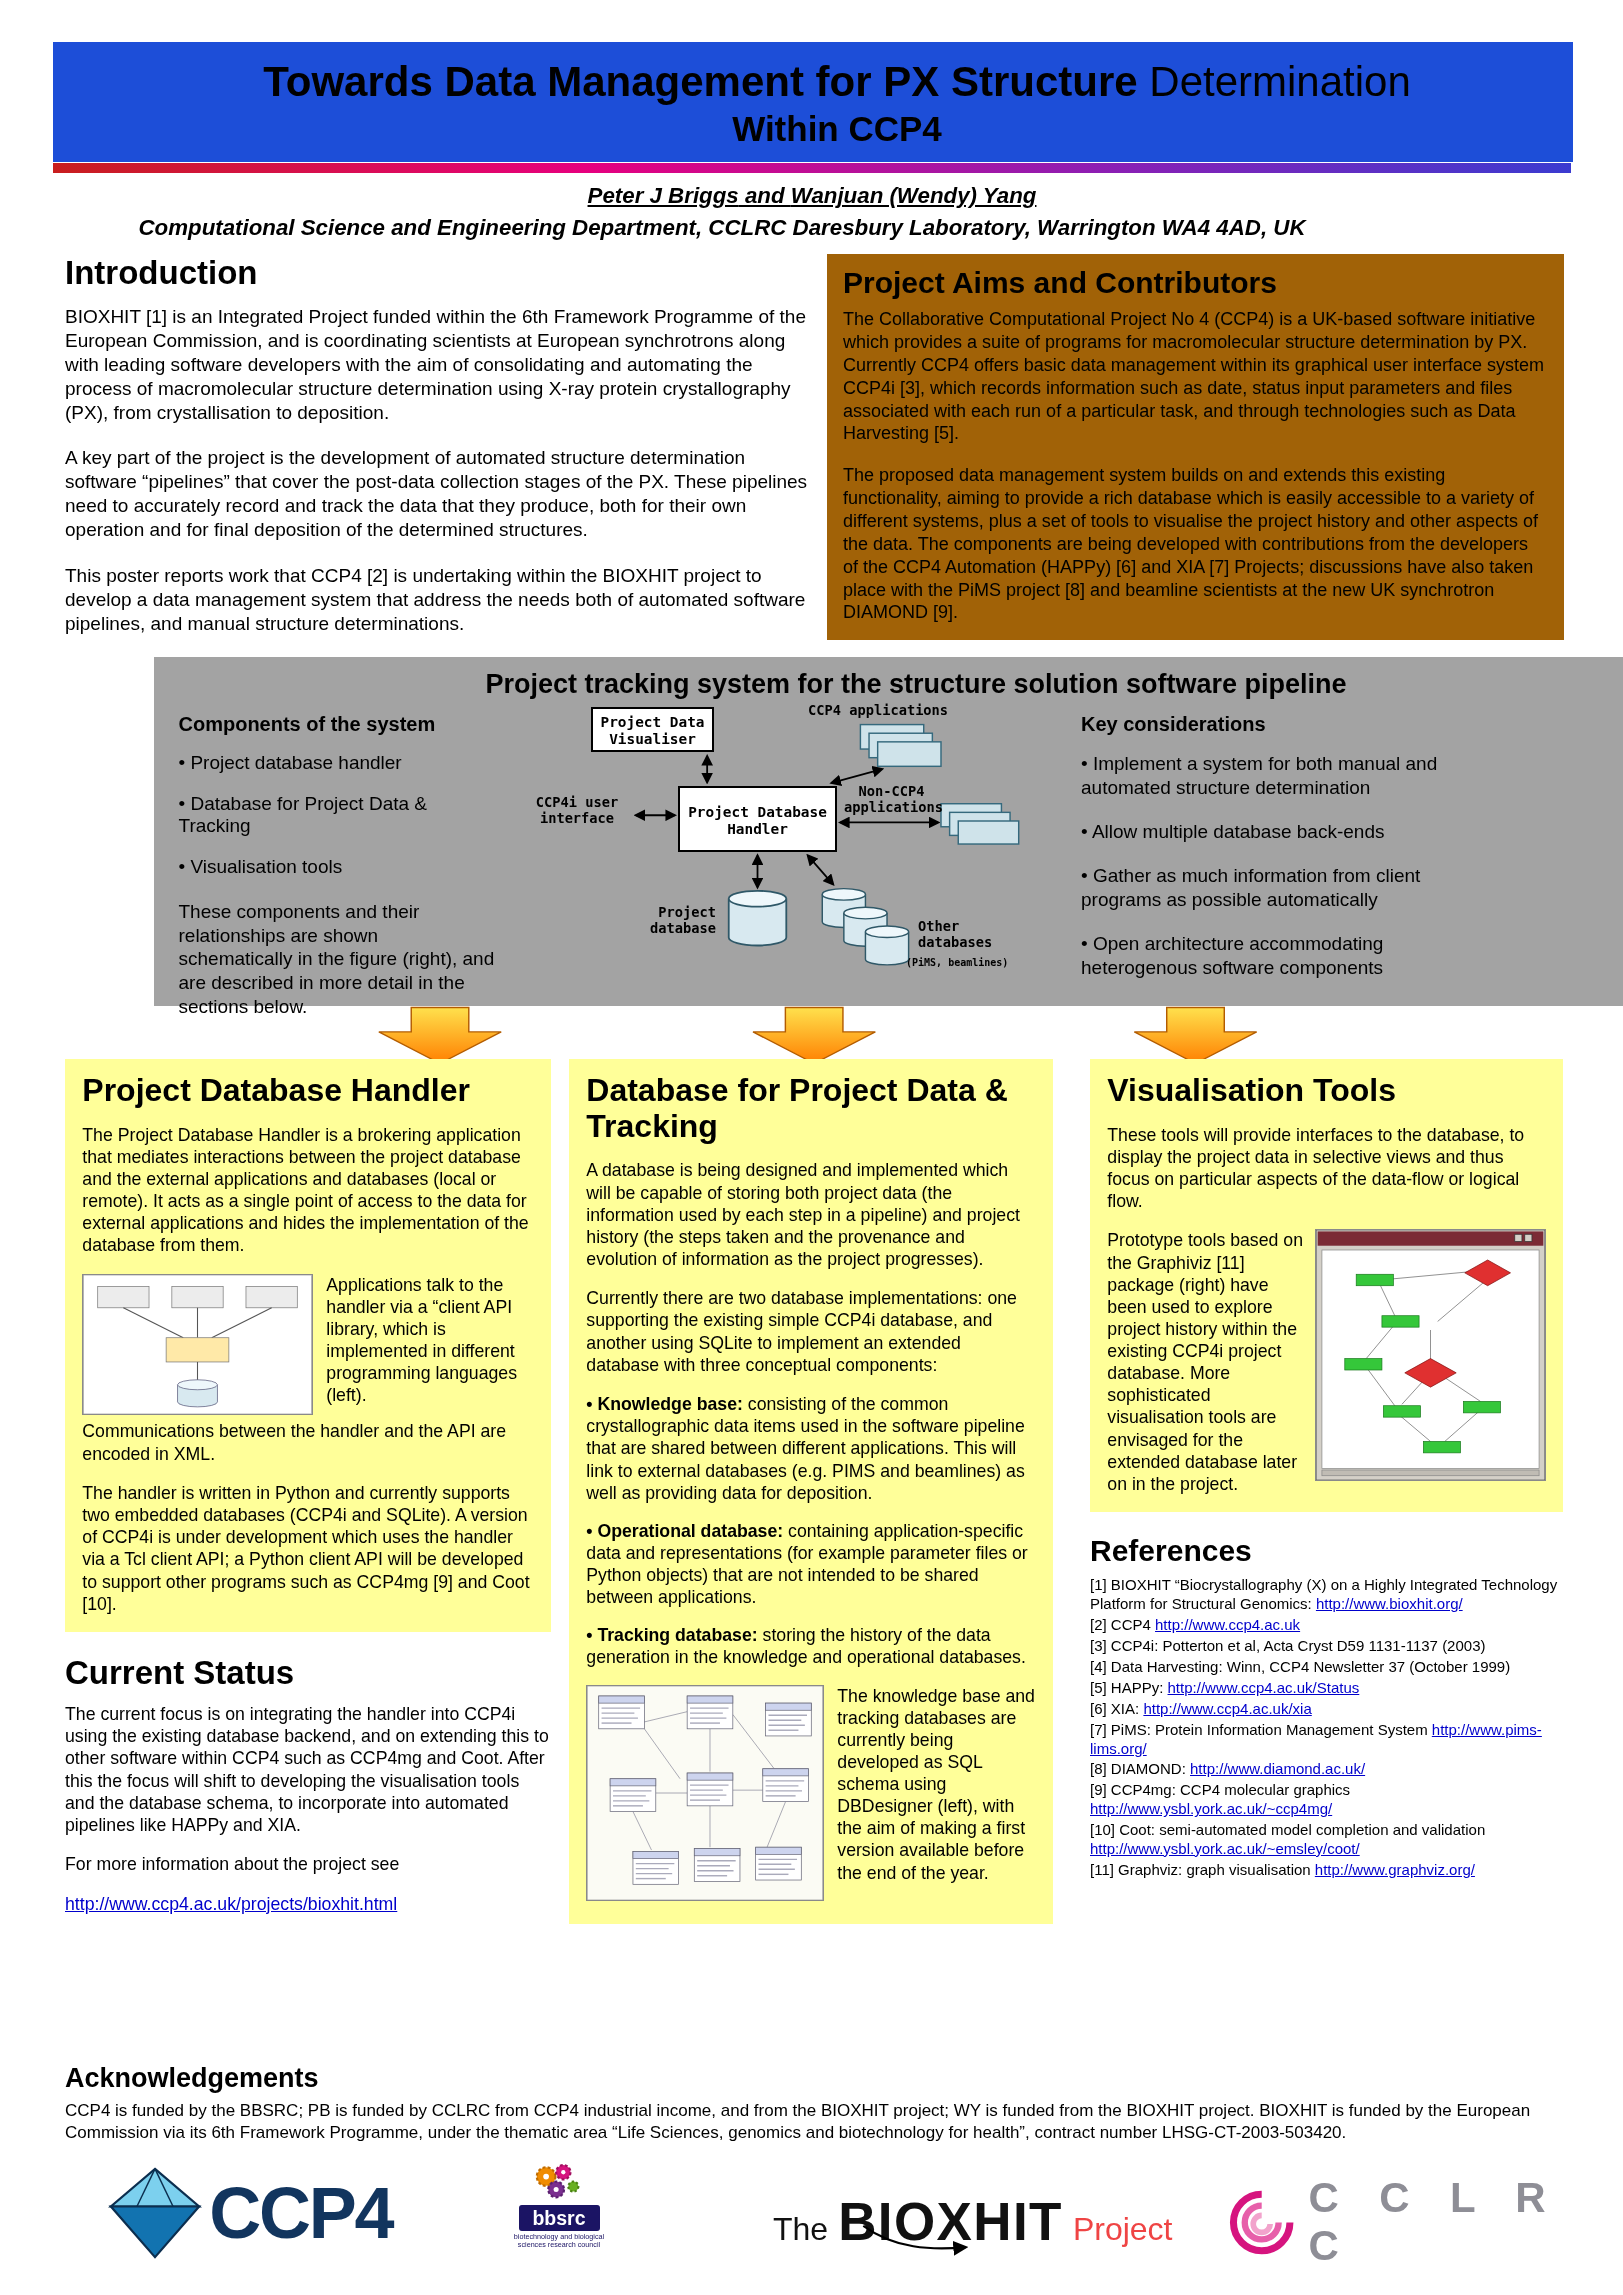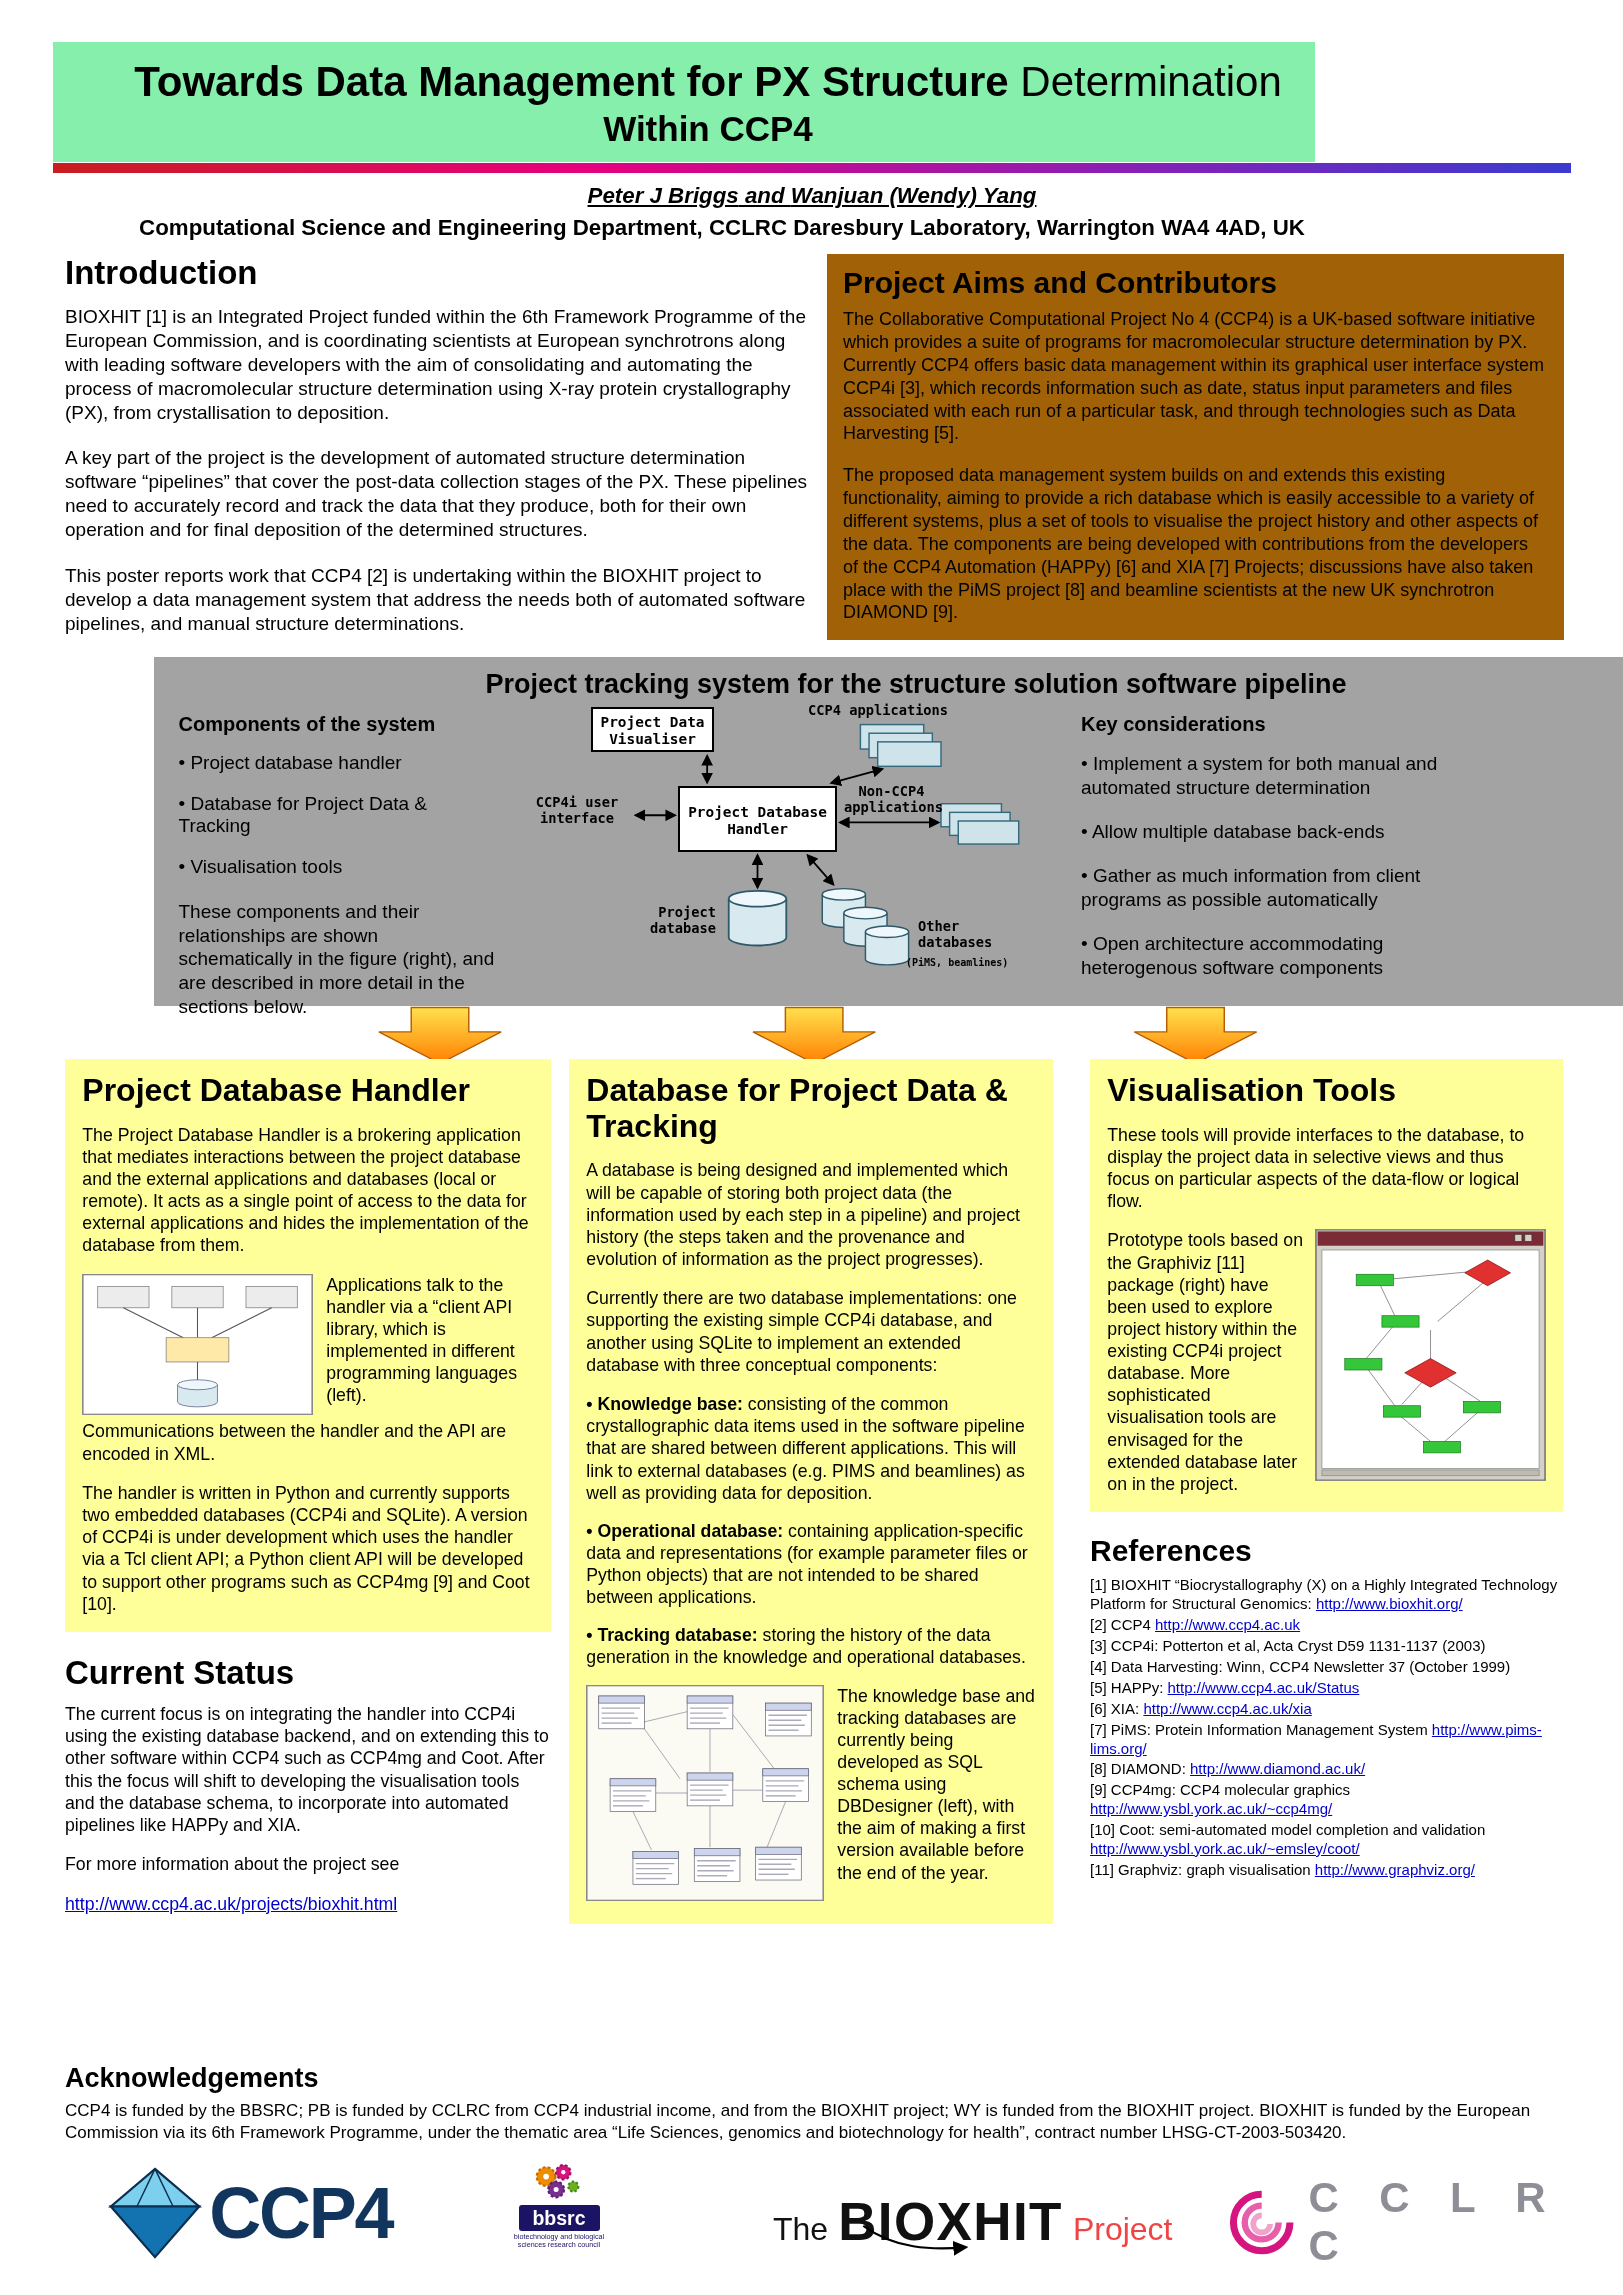--- a/index.html
+++ b/index.html
@@ -3,31 +3,31 @@
 <meta charset="utf-8">
 <style>
   * { box-sizing: border-box; margin: 0; padding: 0; }
   body { margin: 0; background: #ffffff; }
   .page {
     position: relative; width: 1624px; height: 2295px; background: #fff;
     font-family: "Liberation Sans", "DejaVu Sans", sans-serif; color: #000; overflow: hidden;
   }
 
   
-  .banner { position: absolute; left: 53px; top: 42px; width: 1262px; height: 120px; background: #86efac; text-align: center; padding-left: 48px; }
+  .banner { position: absolute; left: 53px; top: 42px; width: 1520px; height: 120px; background: #1d4ed8; text-align: center; padding-left: 48px; }
   .banner .t1 { padding-top: 16px; font-size: 42px; letter-spacing: 0; }
   .banner .t1 .b { font-weight: bold; }
   .banner .t1 .r { font-weight: normal; }
   .banner .t2 { font-size: 35px; font-weight: bold; margin-top: 2.9px; }
   .gradbar { position: absolute; left: 53px; top: 163px; width: 1518px; height: 10px;
     background: linear-gradient(90deg, #c81e1e 0%, #e6007e 35%, #8a1fb4 70%, #3b3bd0 100%); }
   .authors { position: absolute; left: 0; top: 183px; width: 1624px; text-align: center;
     font-size: 22.3px; font-weight: bold; font-style: italic; text-decoration: underline; }
   .affil { position: absolute; left: 0; top: 215px; width: 1444px; text-align: center;
-    font-size: 22.3px; font-weight: bold; }
+    font-size: 22.3px; font-weight: bold; font-style: italic; }
 
   
   .h-big { font-size: 33px; font-weight: bold; margin-bottom: 13px; }
   .intro { position: absolute; left: 65px; top: 254px; width: 745px; }
   .intro p { font-size: 19px; line-height: 1.26; margin-bottom: 21.6px; }
   .aimsbox { position: absolute; left: 827px; top: 254px; width: 737px; background: #a16207; padding: 11.5px 16px 16px; }
   .aimsbox .h { font-size: 30px; font-weight: bold; margin-bottom: 8.6px; }
   .aimsbox p { font-size: 18px; line-height: 1.27; margin-bottom: 19px; }
   .aimsbox p:last-child { margin-bottom: 0; }
 

